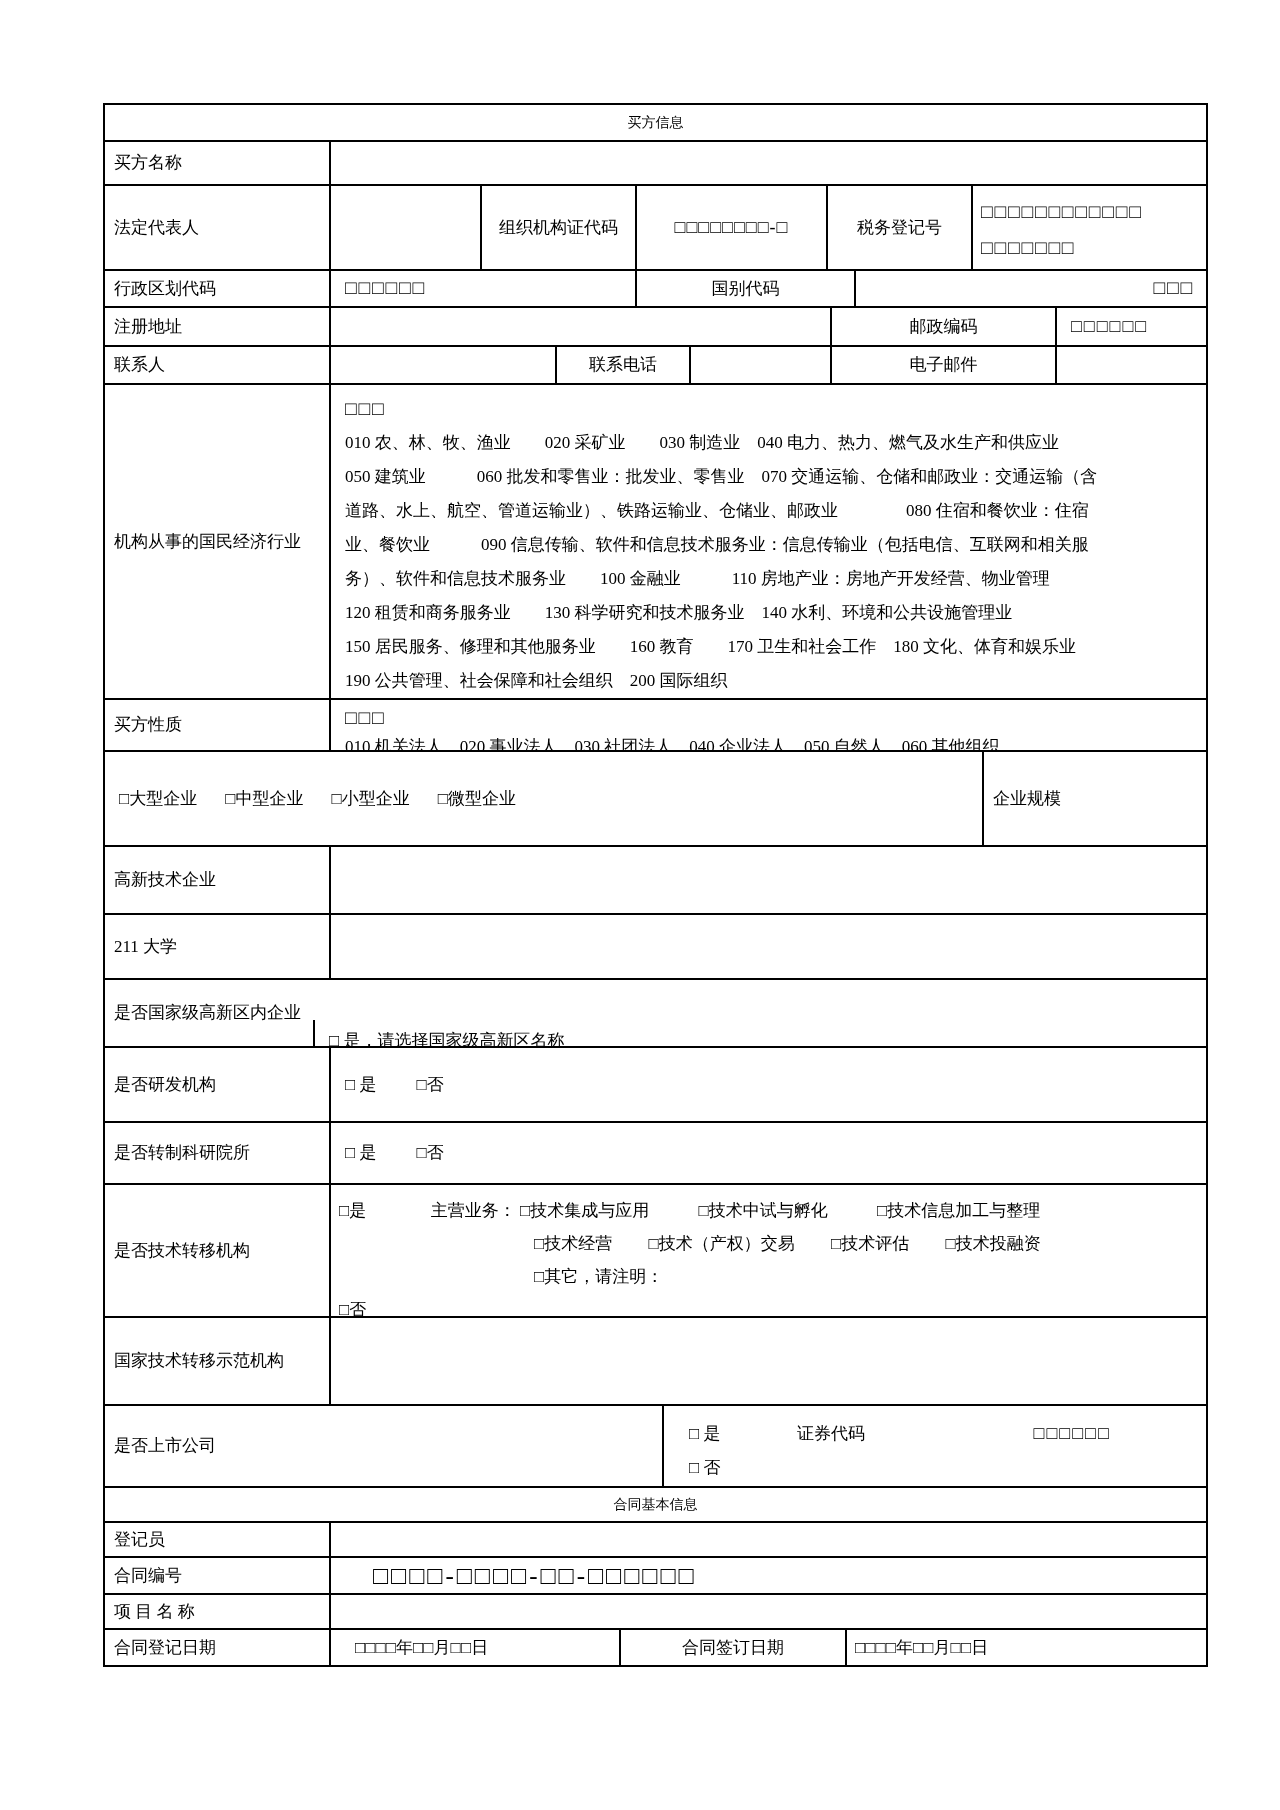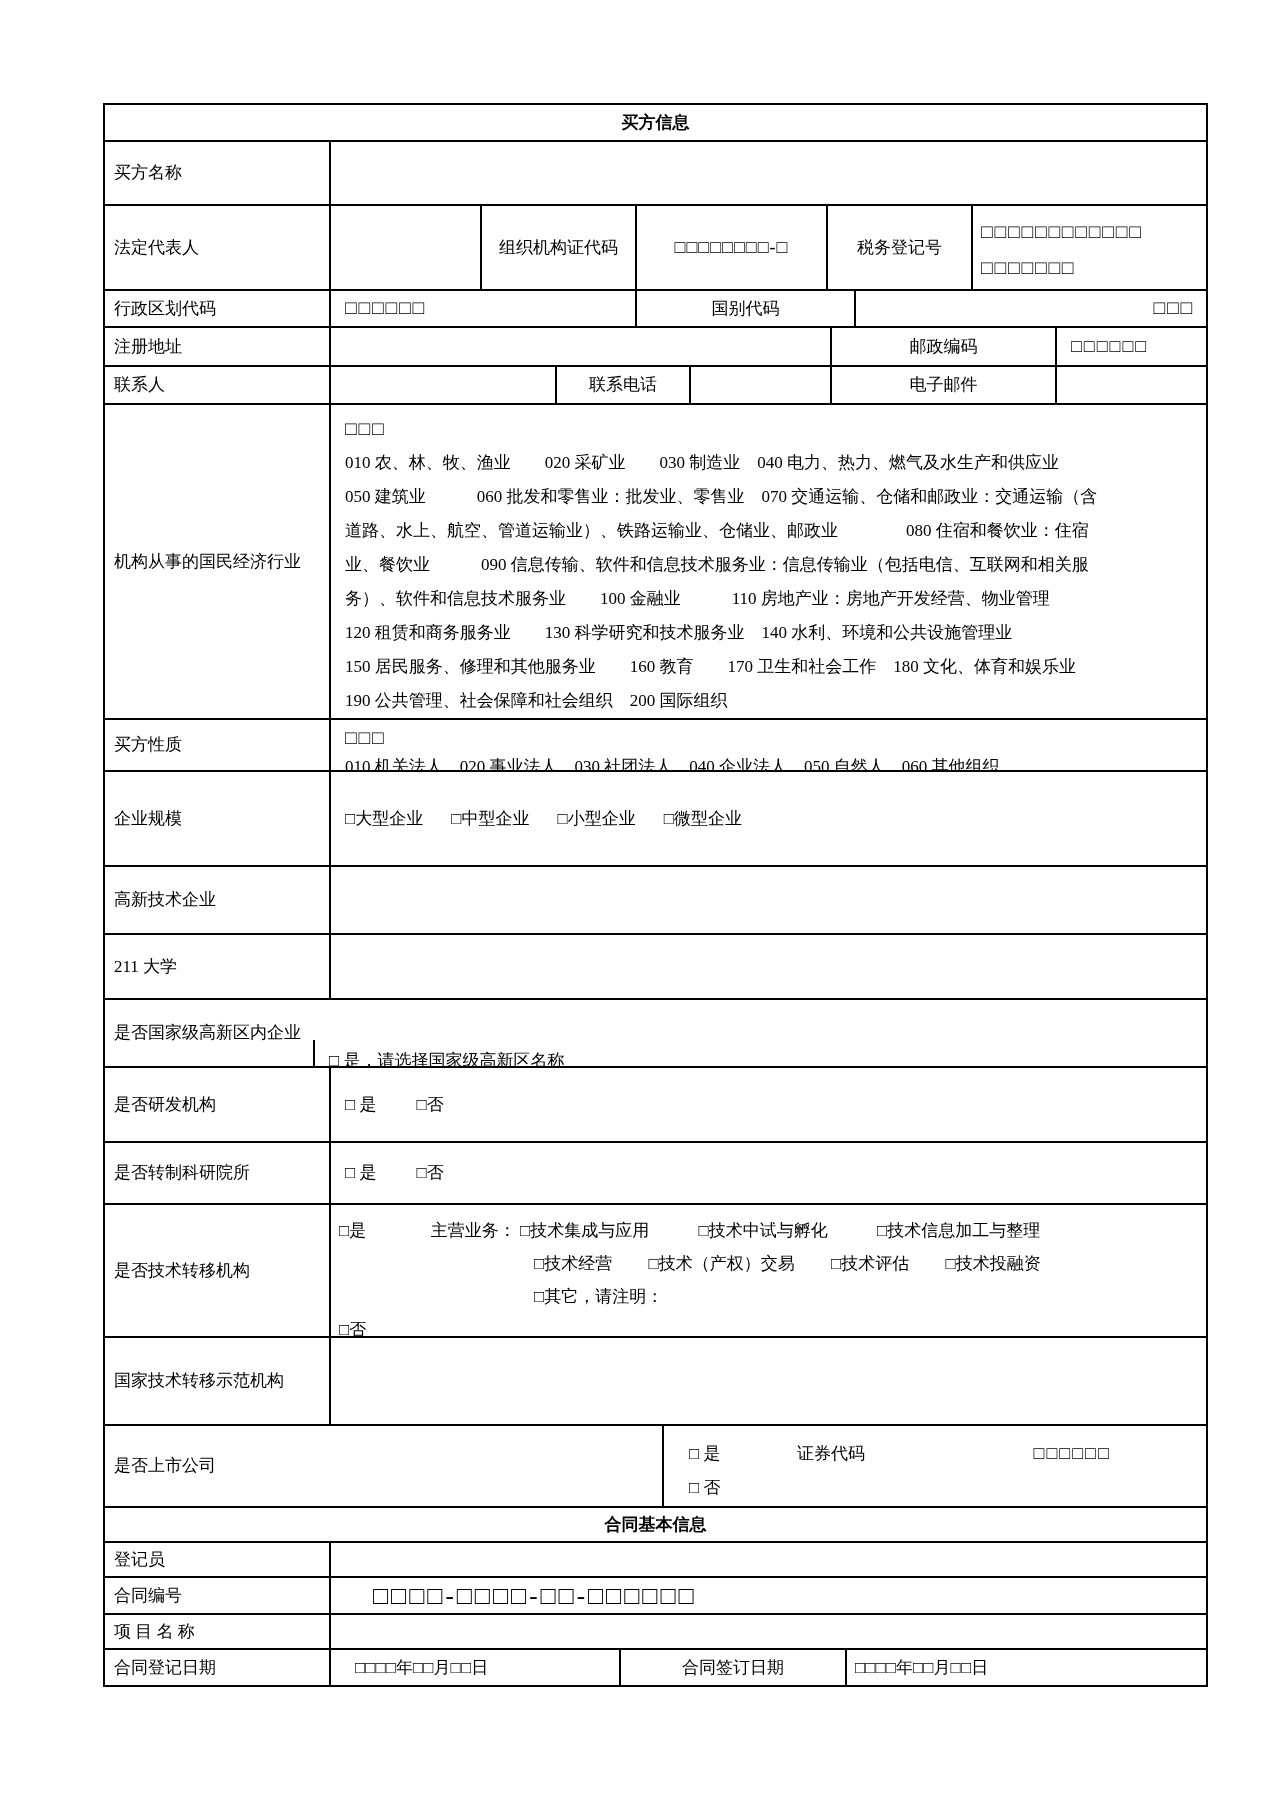--- a/index.html
+++ b/index.html
@@ -15,21 +15,21 @@
   .row:last-child{border-bottom:none;}
   .cell{
     box-sizing:border-box;border-left:2px solid #000;
     display:flex;align-items:center;overflow:hidden;
     font-size:17px;line-height:1.5;flex:0 0 auto;
   }
   .cell:first-child{border-left:none;}
   .grow{flex:1 1 auto;}
   .label{padding-left:9px;padding-right:4px;}
   .center{justify-content:center;text-align:center;}
-  .title-cell{justify-content:center;font-weight:bold;font-size:17px;}
+  .title-cell{justify-content:center;font-weight:normal;font-size:14px;}
   .block{display:block;align-items:initial;}
   .boxes{letter-spacing:2px;white-space:nowrap;}
   .pad-l{padding-left:14px;}
   .right-align{justify-content:flex-end;padding-right:12px;}
   .industry-cell{padding:7px 14px 0 14px;line-height:34px;font-size:17px;}
   .nature-cell{padding:3px 14px 0 14px;line-height:29px;}
   .two-line{padding:5px 14px 16px 14px;line-height:32px;margin-top:40px;}
   .opt{margin-right:42px;white-space:nowrap;}
   .opt:last-child{margin-right:0;}
   .transfer-cell{padding:9px 10px 0 8px;line-height:33px;font-size:17px;}
@@ -46,21 +46,21 @@
 </style>
 </head>
 <body>
 
 <div class="form-table">
 
   <div class="row" style="height:37px">
     <div class="cell title-cell grow">买方信息</div>
   </div>
 
-  <div class="row" style="height:64px">
+  <div class="row" style="height:44px">
     <div class="cell label" style="width:224px">买方名称</div>
     <div class="cell grow"></div>
   </div>
 
   <div class="row" style="height:85px">
     <div class="cell label" style="width:224px">法定代表人</div>
     <div class="cell" style="width:151px"></div>
     <div class="cell center" style="width:155px">组织机构证代码</div>
     <div class="cell center boxes org-boxes" style="width:191px">□□□□□□□□-□</div>
     <div class="cell center" style="width:145px">税务登记号</div>
@@ -110,27 +110,27 @@
 
   <div class="row" style="height:52px">
     <div class="cell label" style="width:224px">买方性质</div>
     <div class="cell grow block nature-cell">
       <div class="boxes" style="font-size:19px">□□□</div>
       <div>010 机关法人　020 事业法人　030 社团法人　040 企业法人　050 自然人　060 其他组织</div>
     </div>
   </div>
 
   <div class="row" style="height:95px">
-    <div class="cell label" style="width:224px">企业规模</div>
     <div class="cell grow" style="padding-left:14px">
       <span class="opt" style="margin-right:28px">□大型企业</span>
       <span class="opt" style="margin-right:28px">□中型企业</span>
       <span class="opt" style="margin-right:28px">□小型企业</span>
       <span class="opt">□微型企业</span>
     </div>
+    <div class="cell label" style="width:224px">企业规模</div>
   </div>
 
   <div class="row" style="height:68px">
     <div class="cell label" style="width:224px">高新技术企业</div>
     <div class="cell grow"></div>
   </div>
 
   <div class="row" style="height:65px">
     <div class="cell label" style="width:224px">211 大学</div>
     <div class="cell grow"></div>

